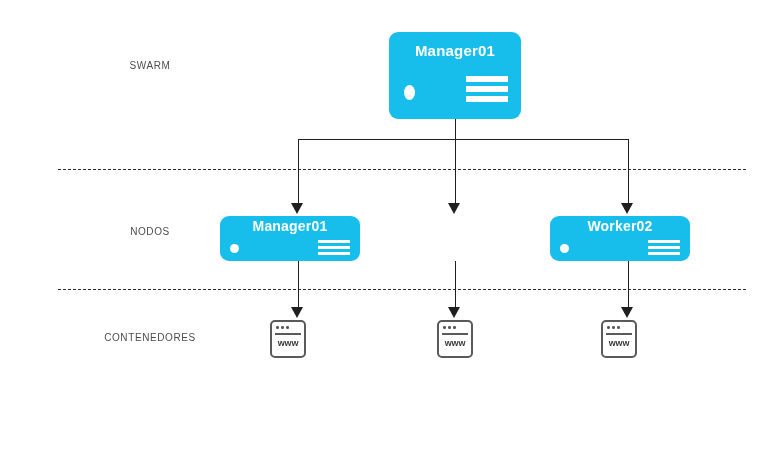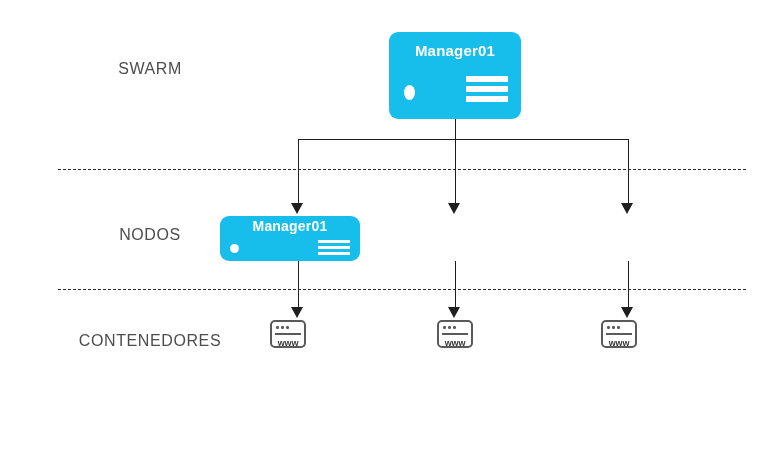--- a/index.html
+++ b/index.html
@@ -11,21 +11,21 @@
     position: relative;
     width: 780px;
     height: 456px;
     background: #ffffff;
     overflow: hidden;
     font-family: "Liberation Sans", sans-serif;
   }
   .tier-label {
     position: absolute;
     color: #4d4d4d;
-    font-size: 16px;
+    font-size: 10px;
     letter-spacing: 0.6px;
     white-space: nowrap;
     text-align: center;
     font-family: "Liberation Sans", sans-serif;
   }
   #label-swarm { left: 60px; top: 60px; width: 180px; }
   #label-nodos { left: 60px; top: 226px; width: 180px; }
   #label-contenedores { left: 45px; top: 332px; width: 210px; }
 
   .divider {
@@ -140,21 +140,21 @@
 
   #arrow2-left  { left: 291px; top: 307px; }
   #arrow2-mid   { left: 448px; top: 307px; }
   #arrow2-right { left: 621px; top: 307px; }
 
   
   .container-icon {
     position: absolute;
     top: 320px;
     width: 36px;
-    height: 28px;
+    height: 38px;
     box-sizing: border-box;
     border: 2.2px solid #5a5a5a;
     border-radius: 5px;
     background: #ffffff;
   }
   #container-1 { left: 270px; }
   #container-2 { left: 437px; }
   #container-3 { left: 601px; }
 
   .ci-dots {
@@ -228,20 +228,29 @@
     <div class="node-title">Manager01</div>
     <div class="node-led"></div>
     <div class="node-bars">
       <span></span>
         <span></span>
         <span></span>
     </div>
   </div>
 
 
+  <div class="node node-small" id="node-worker02">
+    <div class="node-title">Worker02</div>
+    <div class="node-led"></div>
+    <div class="node-bars">
+      <span></span>
+        <span></span>
+        <span></span>
+    </div>
+  </div>
 
   <div class="container-icon" id="container-1">
     <div class="ci-dots">
         <i></i>
         <i></i>
         <i></i>
       </div>
     <div class="ci-rule"></div>
     <div class="ci-www">www</div>
   </div>

